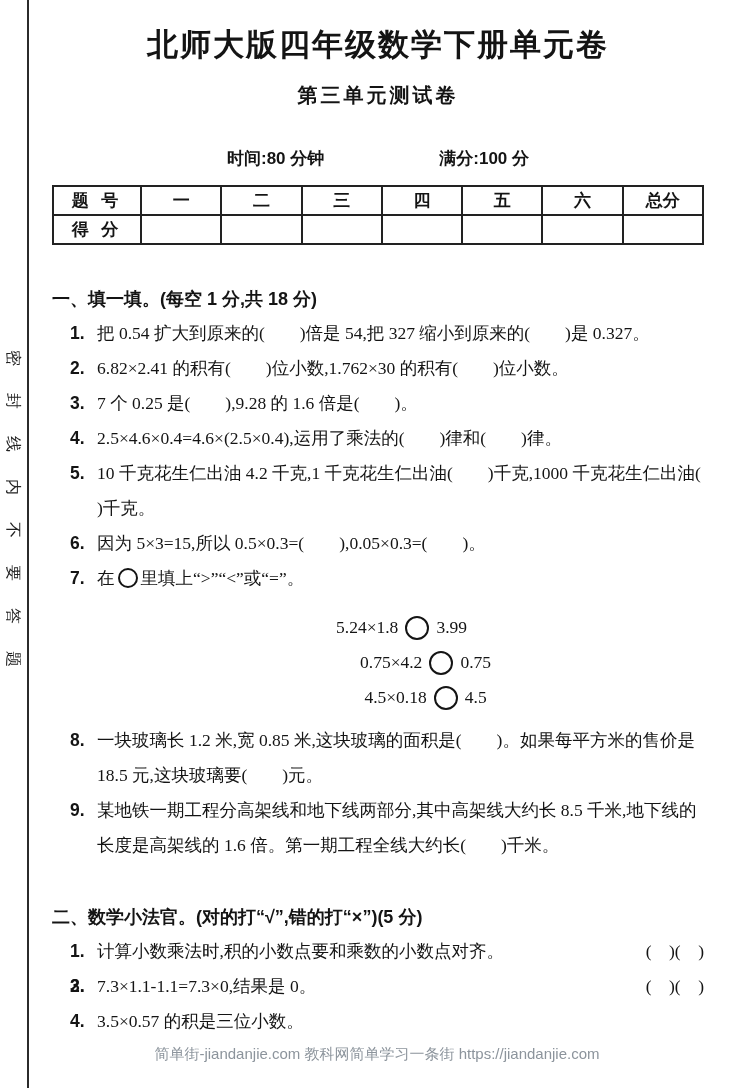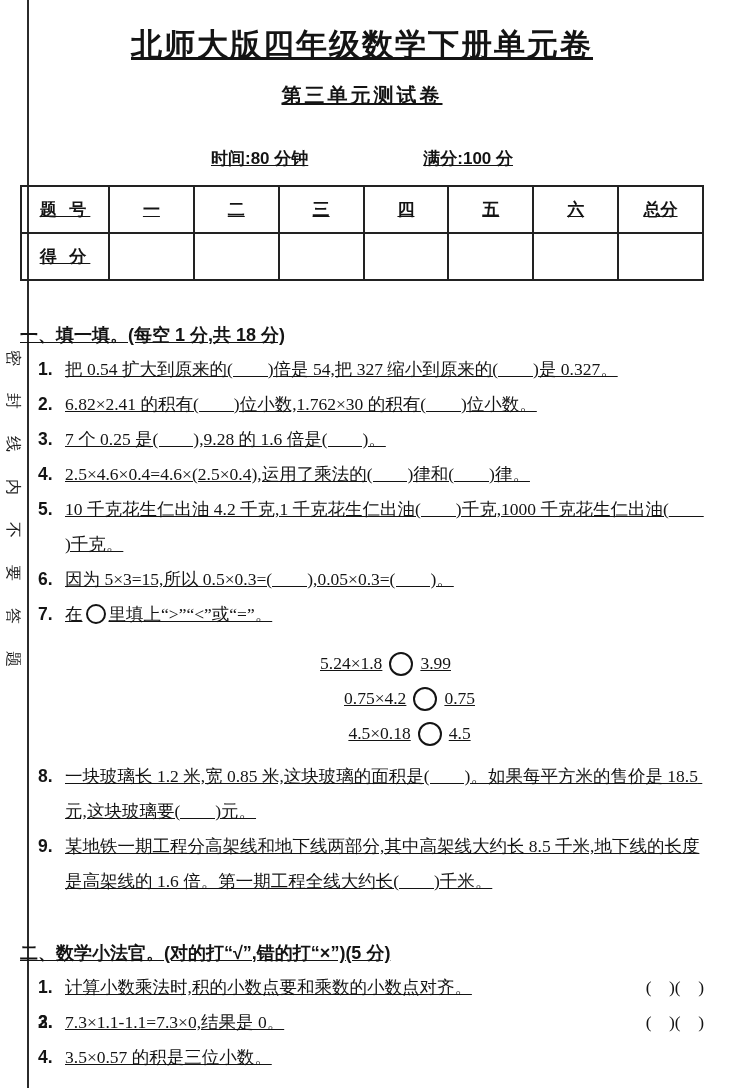--- a/index.html
+++ b/index.html
@@ -15,42 +15,42 @@
   .seal-rule {
     position: absolute; left: 27px; top: 0; width: 2px; height: 100%;
     background: #2b2b2b;
   }
   .seal-text {
     position: absolute; left: 2px; top: 350px;
     writing-mode: vertical-rl; text-orientation: sideways;
     font-family: "Liberation Sans", "DejaVu Sans", sans-serif;
     font-size: 16px; letter-spacing: 27px; color: #222;
   }
-  .content { position: relative; padding: 24px 50px 0 20px; z-index: 2; text-decoration: underline; }
+  .content { position: relative; padding: 24px 50px 0 52px; z-index: 2; }
   .title {
     text-align: center;
     font-family: "Liberation Sans", "DejaVu Sans", sans-serif;
     font-size: 31px; font-weight: bold; letter-spacing: 2px;
   }
   .subtitle {
     text-align: center; margin-top: 16px;
     font-family: "Liberation Sans", "DejaVu Sans", sans-serif;
     font-size: 20px; font-weight: bold; letter-spacing: 3px;
   }
   .meta {
     display: flex; justify-content: center; gap: 115px; margin-top: 38px;
     font-family: "Liberation Sans", "DejaVu Sans", sans-serif;
     font-size: 17px; font-weight: bold;
   }
   table.score-table {
     width: 100%; margin-top: 15px; border-collapse: collapse; table-layout: fixed;
     font-family: "Liberation Sans", "DejaVu Sans", sans-serif;
     font-size: 17px; font-weight: bold;
   }
-  table.score-table td { border: 2px solid #222; height: 47px; text-align: center; }
+  table.score-table td { border: 2px solid #222; height: 29px; text-align: center; }
   table.score-table td.label { width: 88px; letter-spacing: 4px; }
   .sec-head {
     margin-top: 42px; margin-bottom: 5px;
     font-family: "Liberation Sans", "DejaVu Sans", sans-serif;
     font-size: 18px; font-weight: bold;
   }
   .questions { margin-left: 18px; }
   .question { position: relative; padding-left: 27px; font-size: 17.5px; line-height: 35px; }
   .qnum {
     position: absolute; left: 0; top: 0;
@@ -77,20 +77,21 @@
     position: absolute; left: 0; right: 0; bottom: 24px; z-index: 1;
     text-align: center; color: #8c949c; font-size: 15px;
     font-family: "Liberation Sans", "DejaVu Sans", sans-serif;
   }
 </style>
 </head>
 <body>
 
 <div class="page">
 
+  <div class="watermark">简单街-jiandanjie.com 教科网简单学习一条街 https://jiandanjie.com</div>
 
   <div class="seal-rule"></div>
   <div class="seal-text">密封线内不要答题</div>
 
   <div class="content">
 
     <h1 class="title">北师大版四年级数学下册单元卷</h1>
     <h2 class="subtitle">第三单元测试卷</h2>
 
     <div class="meta">

